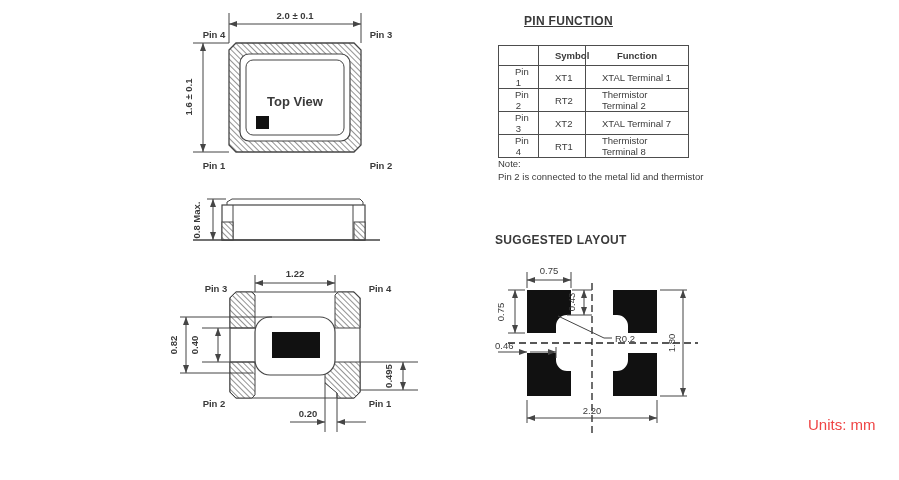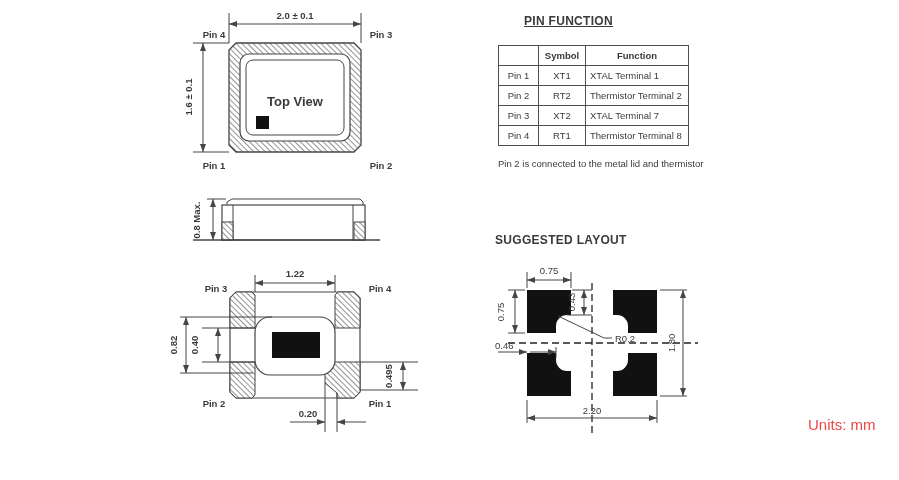--- a/index.html
+++ b/index.html
@@ -9,21 +9,21 @@
   }
   .abs{position:absolute;}
   svg text{font-family:"Liberation Sans", sans-serif;fill:#3a3a3a;}
   .dlabel{font-size:9.5px;font-weight:bold;}
   .llabel{font-size:9.5px;font-weight:normal;}
   .tvlabel{font-size:13px;font-weight:bold;}
   .sec-title{font-size:12px;font-weight:bold;letter-spacing:.3px;color:#3a3a3a;}
   .pin-table{border-collapse:collapse;table-layout:fixed;}
   .pin-table td,.pin-table th{
     border:1px solid #4d4d4d;font-size:9.5px;font-weight:normal;
-    height:19px;padding:0 4px;color:#3a3a3a;text-align:center;vertical-align:middle;
+    height:19px;padding:0 16px;color:#3a3a3a;text-align:center;vertical-align:middle;
   }
   .pin-table th{font-weight:bold;}
   .pin-table td.fn{text-align:left;}
   .note{font-size:9.5px;line-height:12.5px;color:#3a3a3a;}
   .units{font-size:15px;color:#ef4444;}
 </style>
 </head>
 <body>
 
 <svg class="abs" style="left:180px;top:5px;" width="230" height="172" viewBox="0 0 230 172">
@@ -147,20 +147,21 @@
   </tr>
   <tr>
     <td>Pin 4</td>
     <td>RT1</td>
     <td class="fn">Thermistor Terminal 8</td>
   </tr>
 </tbody>
   </table>
 
 <div class="abs note" style="left:498px;top:158px;">
+  <div>Note:</div>
   <div>Pin 2 is connected to the metal lid and thermistor</div>
 </div>
 
 <div class="abs sec-title" style="left:495px;top:233px;">SUGGESTED LAYOUT</div>
 
 <svg class="abs" style="left:490px;top:258px;" width="232" height="185" viewBox="0 0 232 185">
   <g fill="#111111" stroke="none">
     <path d="M37,32 H81 V57 H77 A11,11 0 0 0 66,68 V75 H37 Z"></path>
     <path d="M123,32 H167 V75 H138 V68 A11,11 0 0 0 127,57 H123 Z"></path>
     <path d="M37,95 H66 V102 A11,11 0 0 0 77,113 H81 V138 H37 Z"></path>

